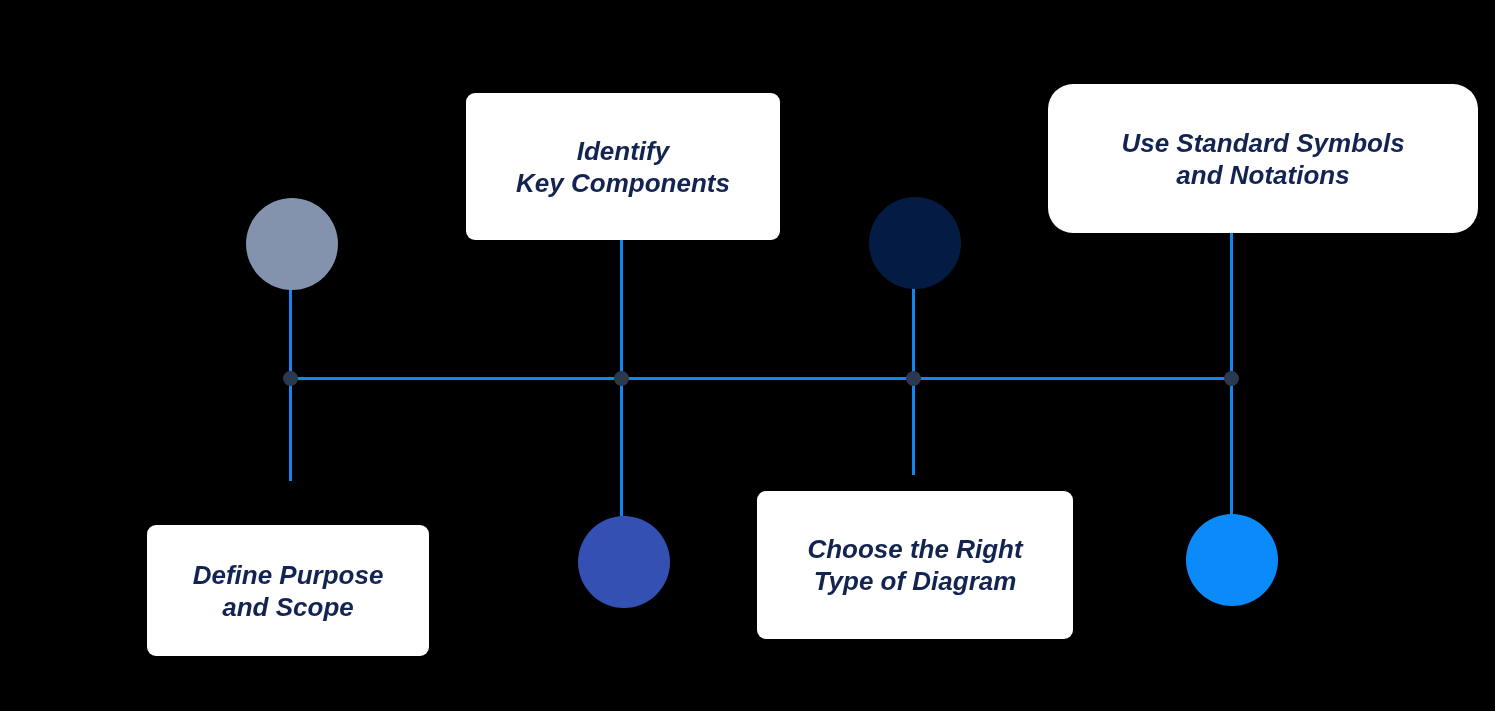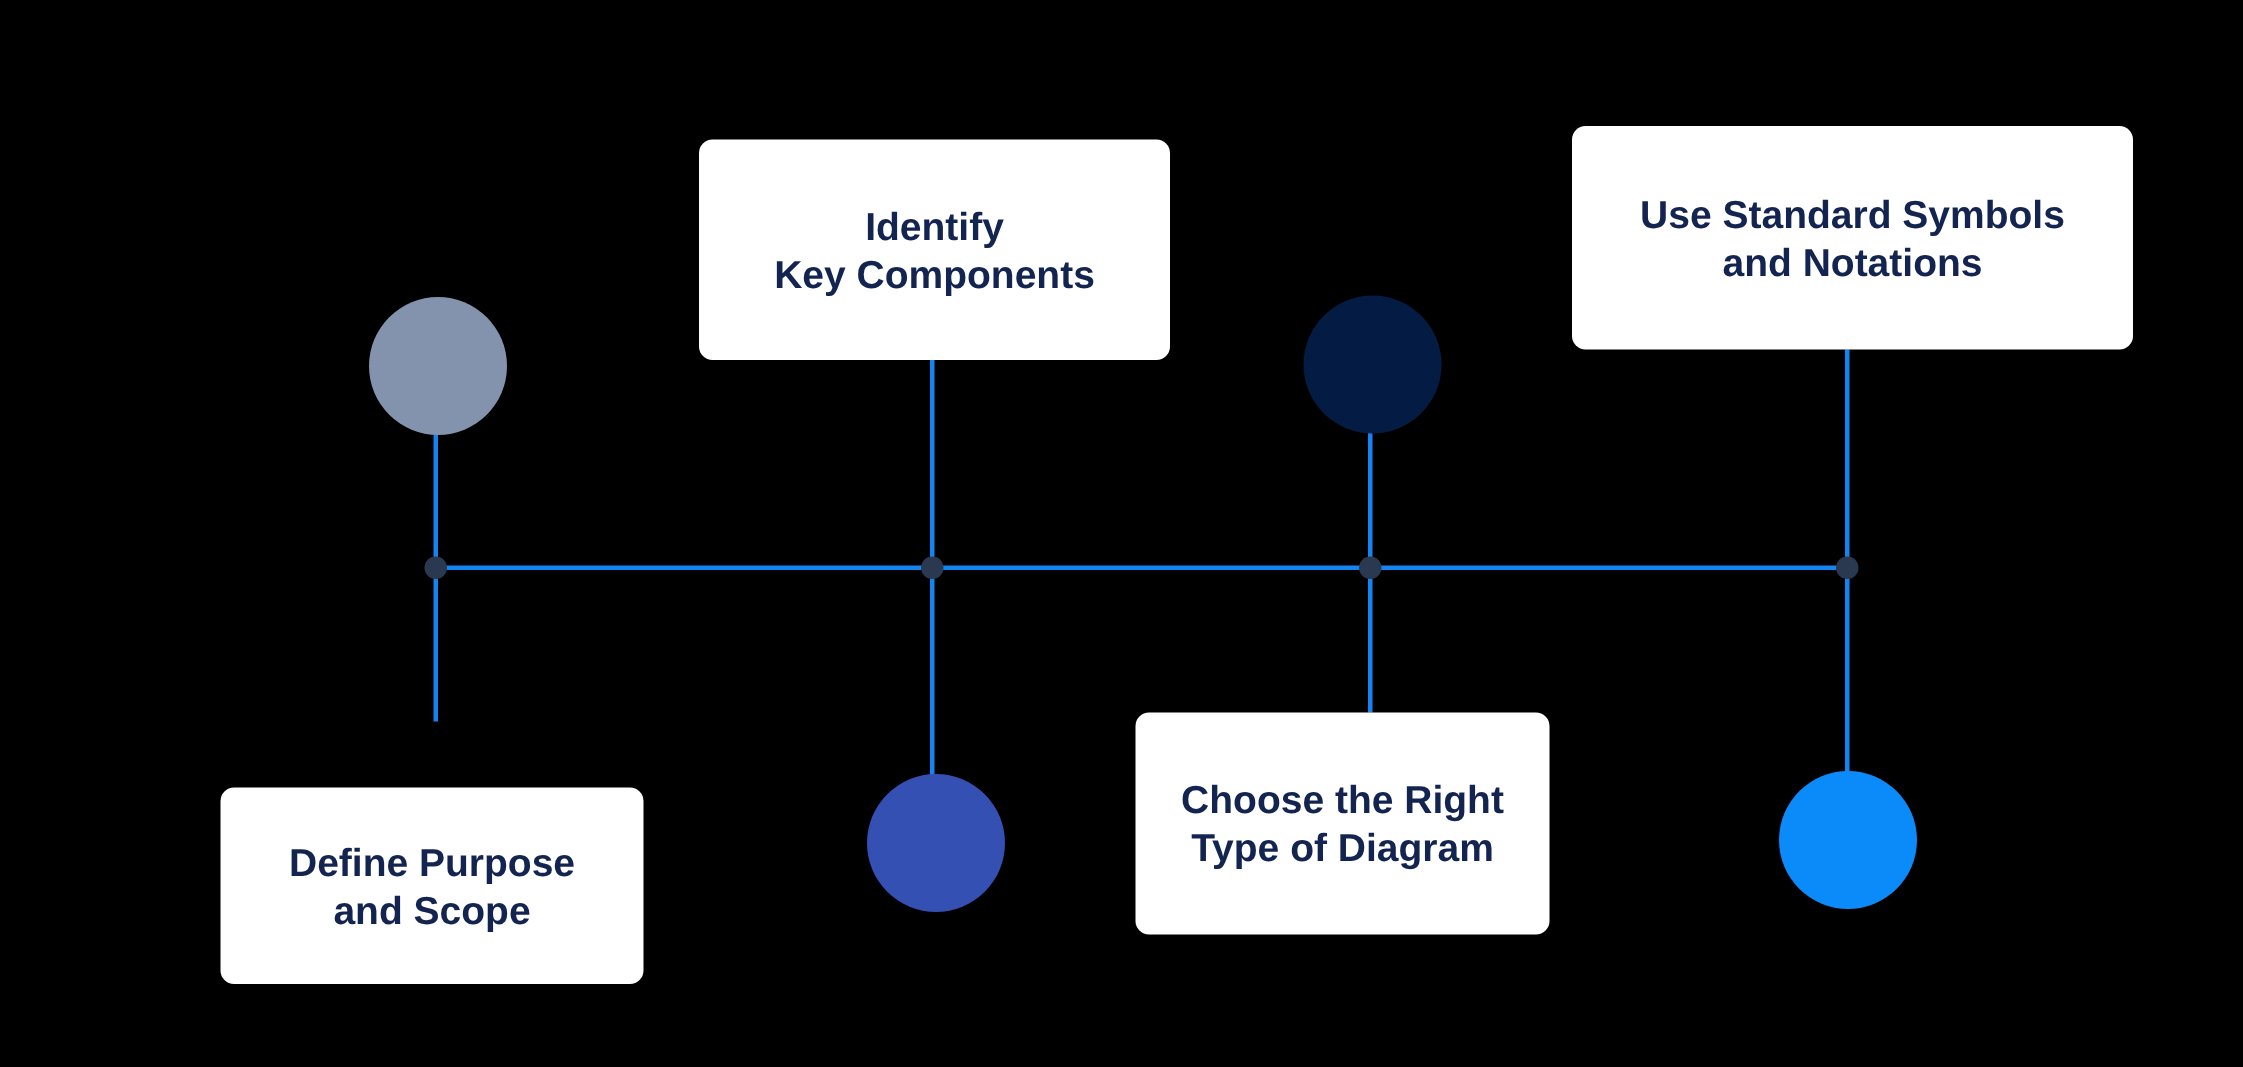--- a/index.html
+++ b/index.html
@@ -71,25 +71,26 @@
     align-items: center;
     justify-content: center;
     text-align: center;
   }
   .card .label {
     color: #132450;
     font-weight: bold;
     font-size: 26px;
     line-height: 32px;
     white-space: pre-line;
+    font-style: italic;
   }
   .b1 { left: 147px; top: 481px; width: 282px; height: 131px; margin-top: 44px; }
   .b2 { left: 466px; top: 93px;  width: 314px; height: 147px; }
-  .b3 { left: 757px; top: 475px; width: 276px; height: 148px; }
-  .b4 { left: 1048px; top: 84px; width: 374px; height: 149px; }
+  .b3 { left: 757px; top: 491px; width: 316px; height: 148px; }
+  .b4 { left: 1048px; top: 84px; width: 430px; height: 149px; border-radius: 25px; }
 </style>
 </head>
 <body>
 
 <div class="canvas">
 
   <div class="h-line" style="background-color: rgb(20, 132, 240);"></div>
   <div class="v-line v1" style="background-color: rgb(20, 132, 240);"></div>
   <div class="v-line v2" style="background-color: rgb(20, 132, 240);"></div>
   <div class="v-line v3" style="background-color: rgb(20, 132, 240);"></div>

